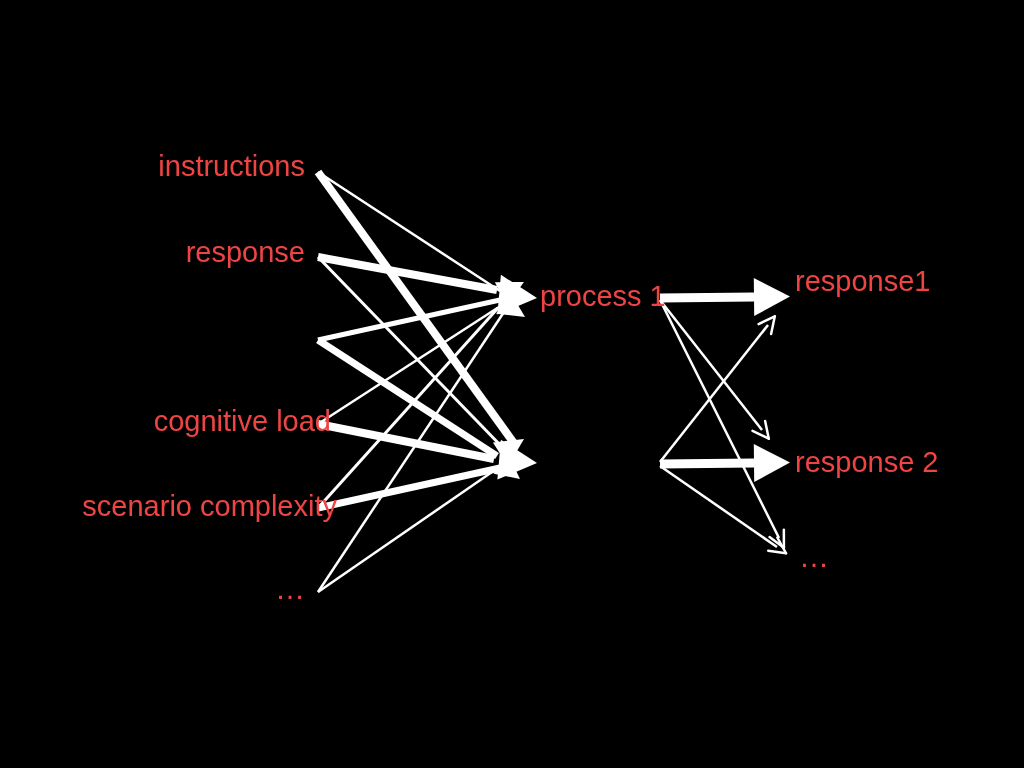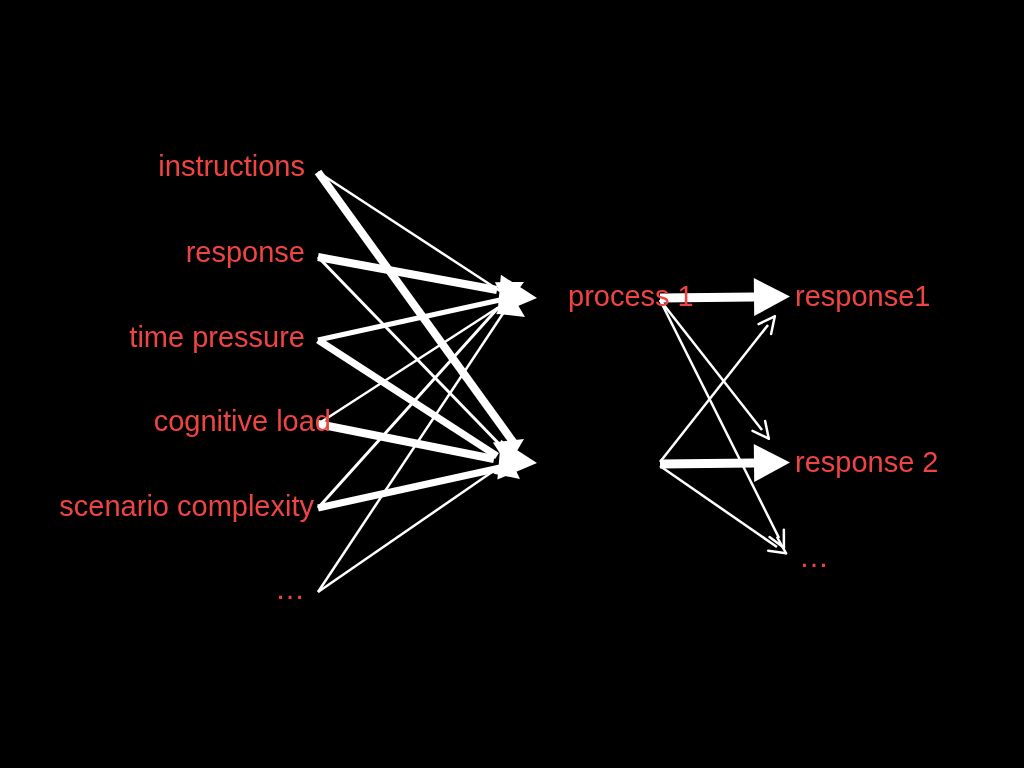--- a/index.html
+++ b/index.html
@@ -73,23 +73,22 @@
       <polygon points="537.0,298.0 497.4,314.6 500.9,274.8" fill="#ffffff"></polygon>
       <polygon points="524.0,282.0 506.7,305.4 494.9,282.2" fill="#ffffff"></polygon>
       <polygon points="525.0,317.0 496.1,313.7 510.3,291.9" fill="#ffffff"></polygon>
       <polygon points="537.0,463.0 497.4,479.6 500.9,439.8" fill="#ffffff"></polygon>
       <polygon points="524.0,439.0 508.1,466.0 492.9,442.5" fill="#ffffff"></polygon>
       <polygon points="520.0,479.0 493.7,473.7 508.5,454.8" fill="#ffffff"></polygon>
     </svg>
 
   <div class="node-label align-right" style="top: 167px; right: 719px;">instructions</div>
   <div class="node-label align-right" style="top: 253px; right: 719px;">response</div>
-  <div class="node-label align-right" style="top: 338px; right: 719px;">time pressure</div>
   <div class="node-label align-right" style="top: 422px; right: 693px;">cognitive load</div>
-  <div class="node-label align-right" style="top: 507px; right: 710px;">scenario complexity</div>
+  <div class="node-label align-right" style="top: 507px; right: 687px;">scenario complexity</div>
   <div class="node-label align-right dots" style="top: 590px; right: 717px;">…</div>
 
-  <div class="node-label" style="top: 297px; left: 568px;">process 1</div>
+  <div class="node-label" style="top: 297px; left: 540px;">process 1</div>
 
-  <div class="node-label" style="top: 297px; left: 795px;">response1</div>
+  <div class="node-label" style="top: 282px; left: 795px;">response1</div>
   <div class="node-label" style="top: 463px; left: 795px;">response 2</div>
   <div class="node-label dots" style="top: 558px; left: 799px;">…</div>
 </div>
 
 </body></html>

